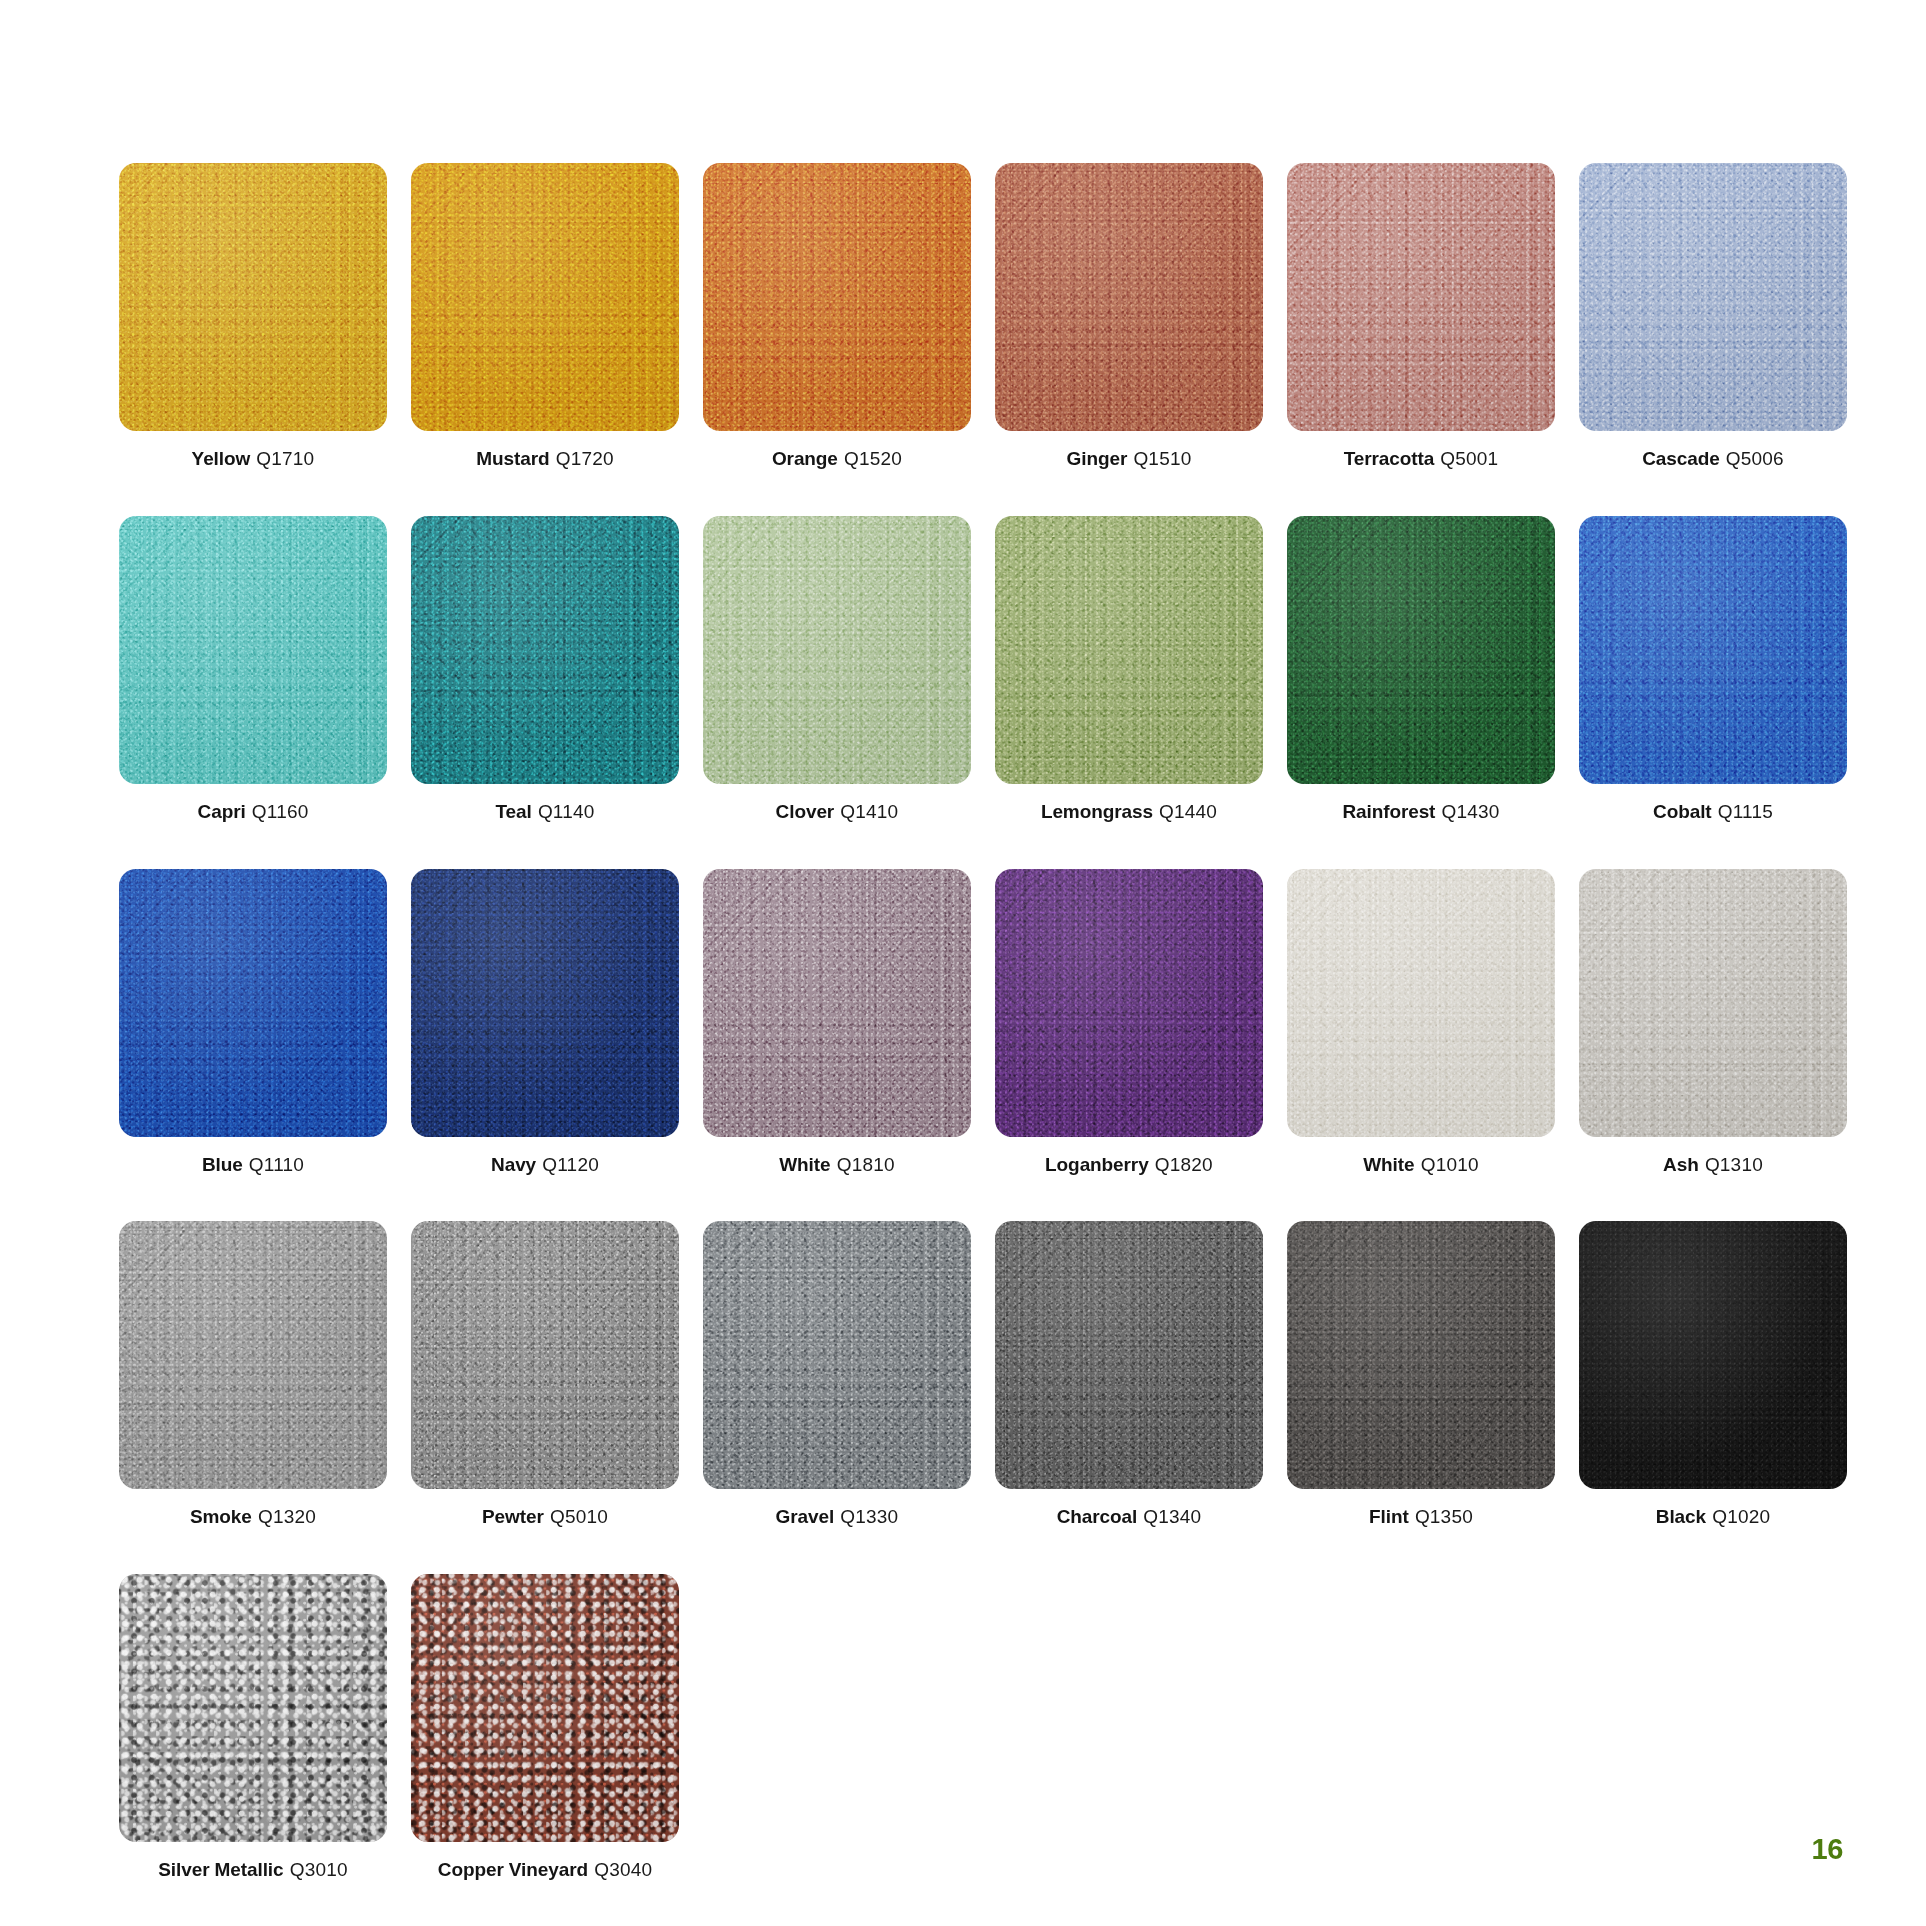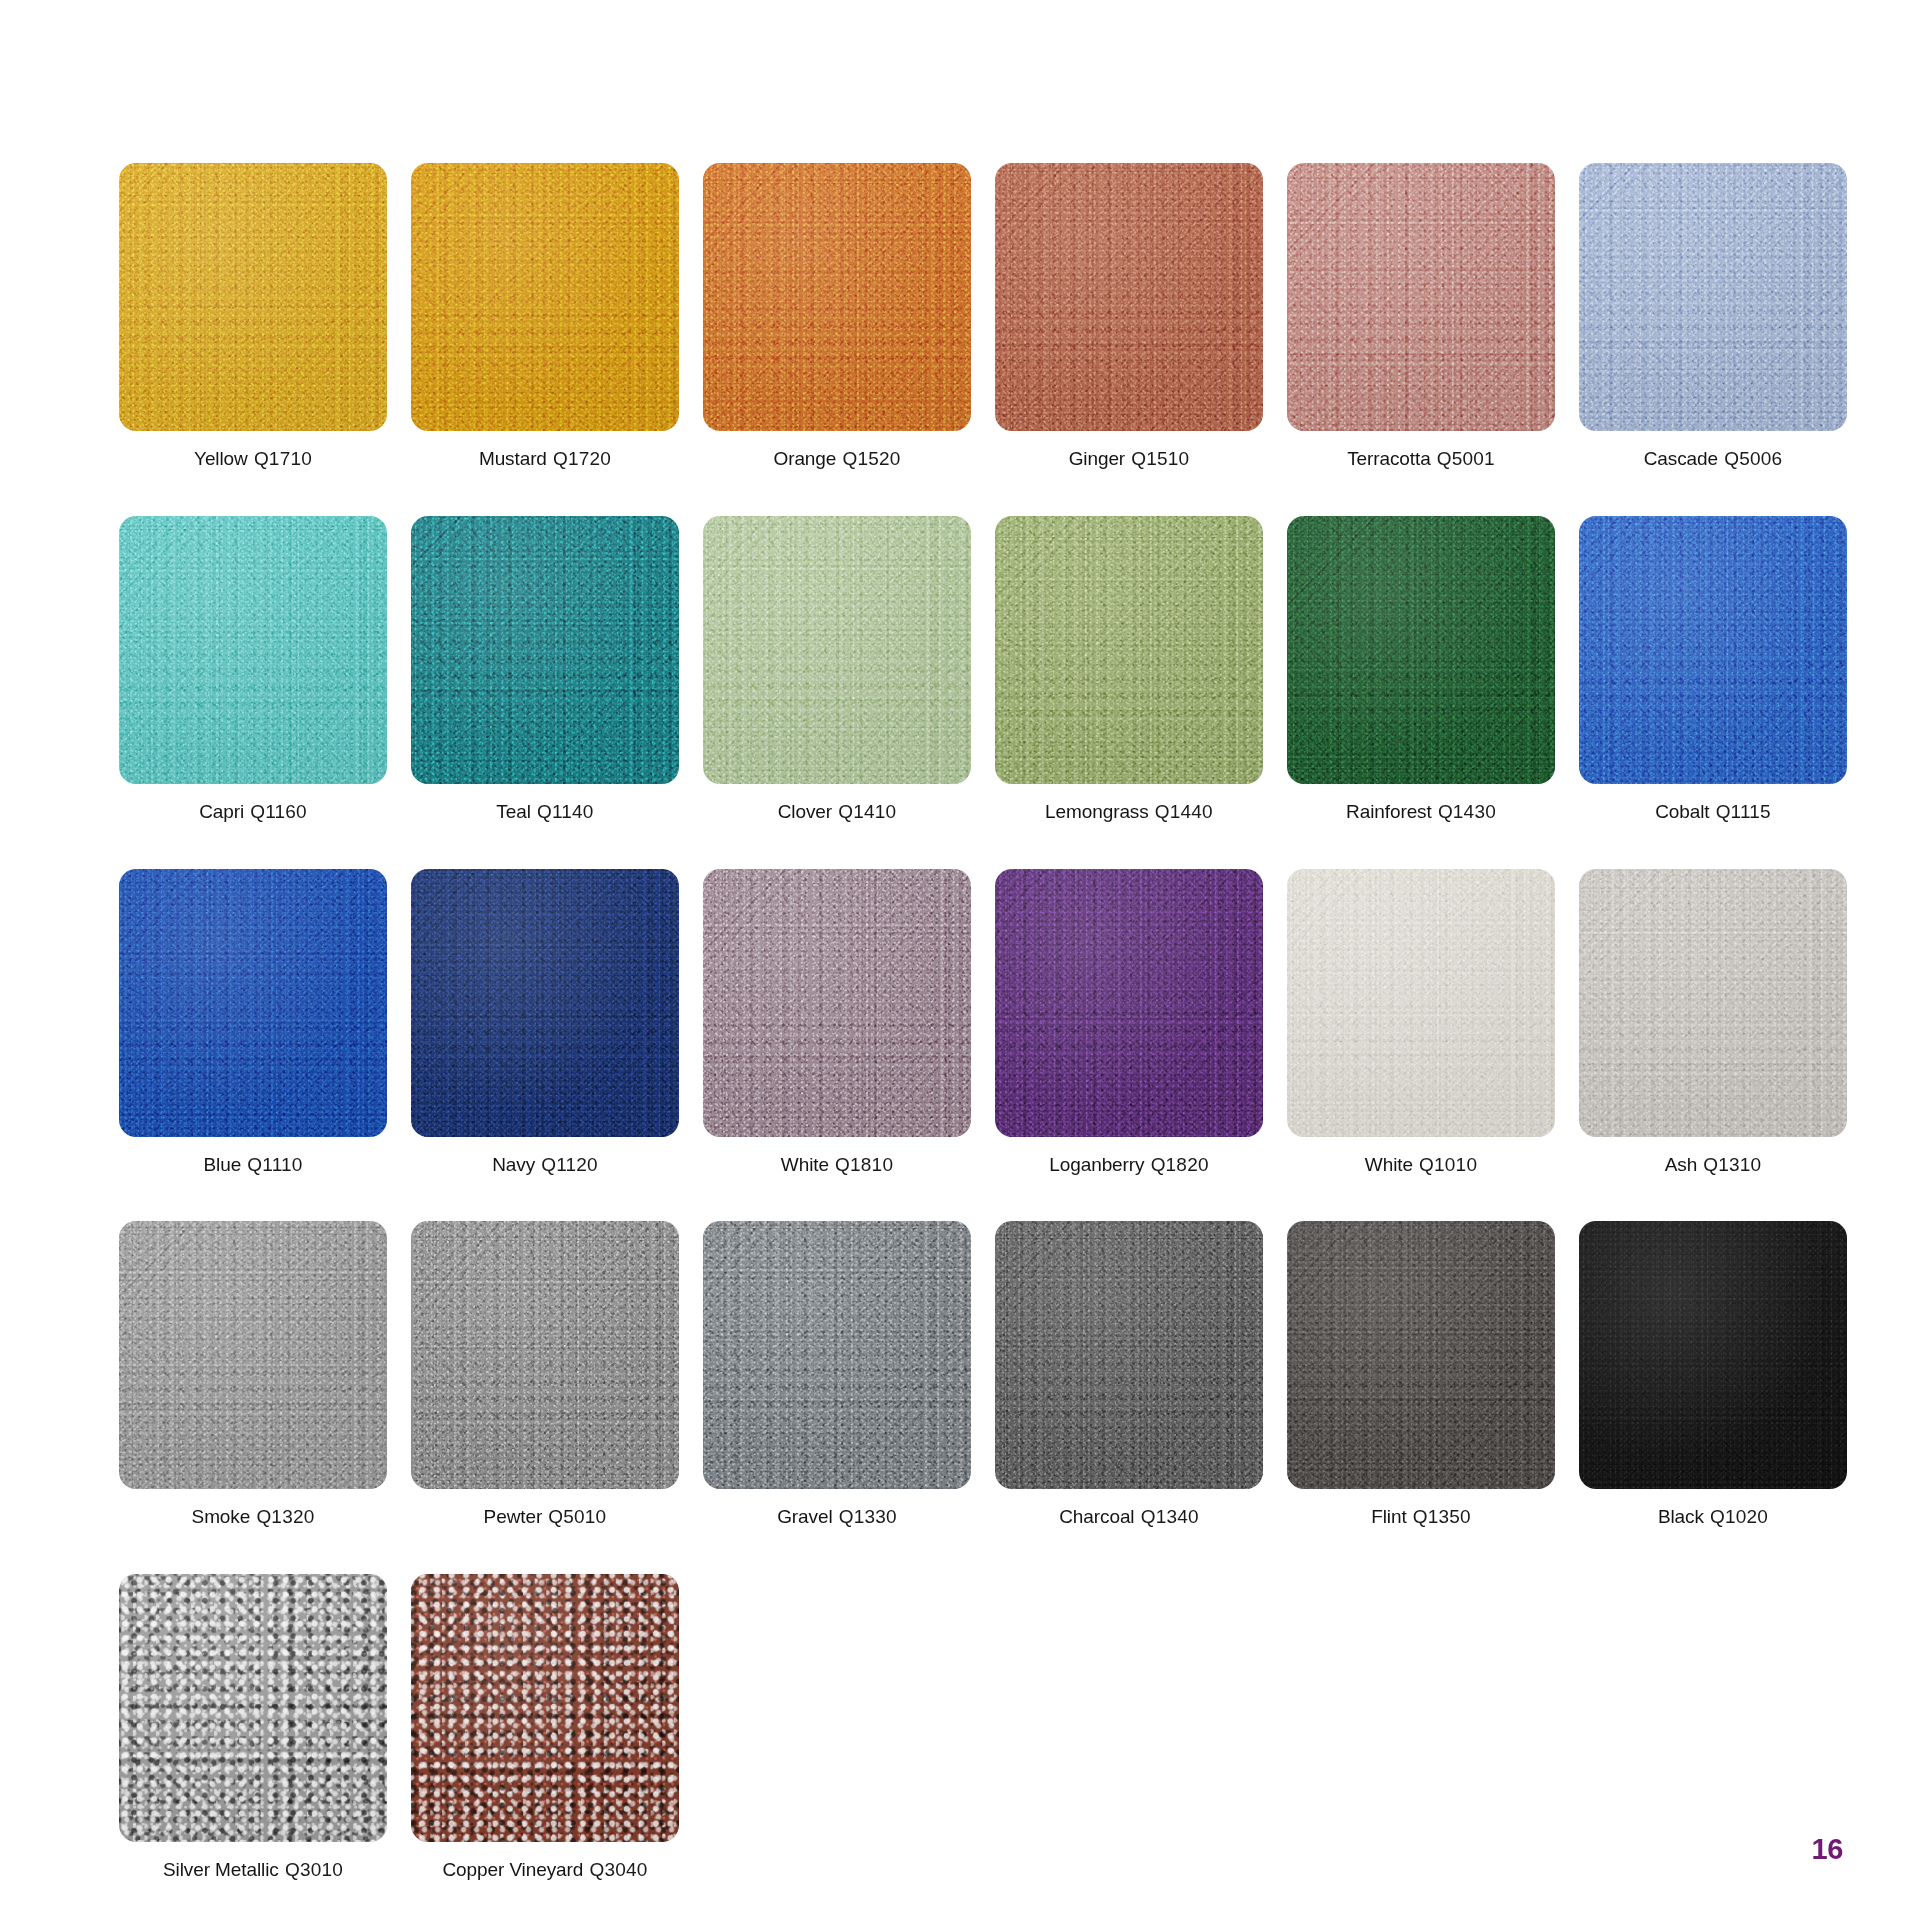--- a/index.html
+++ b/index.html
@@ -127,38 +127,38 @@
   .swatch-label {
     margin-top: 17px;
     text-align: center;
     font-size: 19px;
     line-height: 1.2;
     color: #141414;
     white-space: nowrap;
   }
 
   .swatch-name {
-    font-weight: 400;
+    font-weight: 700;
     letter-spacing: -0.1px;
   }
 
   .swatch-code {
     font-weight: 400;
     color: #1a1a1a;
     margin-left: 6.2px;
     letter-spacing: 0.2px;
   }
 
   .page-number {
     position: absolute;
     right: 83px;
     bottom: 60px;
     font-size: 29px;
     font-weight: 700;
-    color: #701a75;
+    color: #4d7c0f;
     letter-spacing: -0.4px;
   }
 </style>
 </head>
 <body>
 
 <div class="page">
 
   <div class="swatch-grid">
       <div class="swatch-cell">

